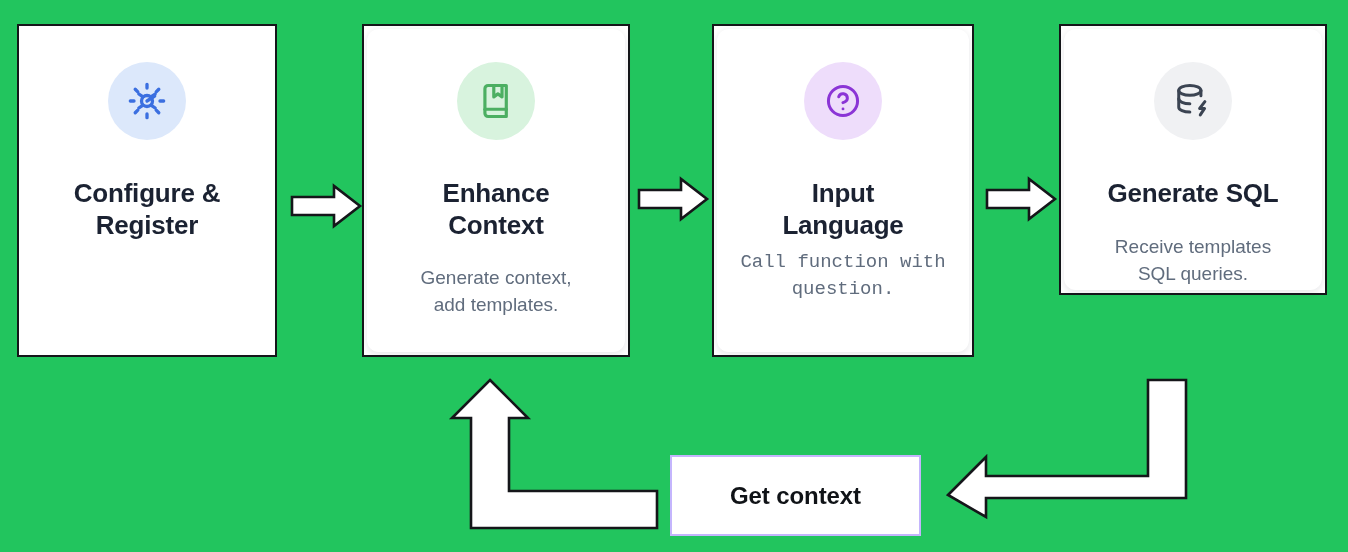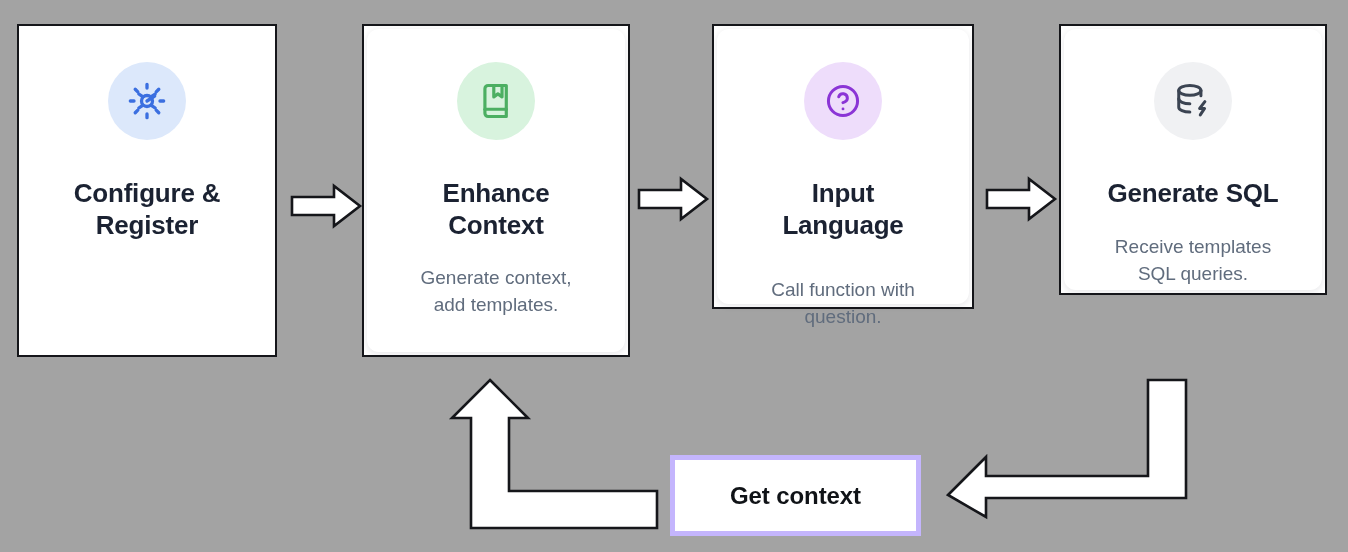--- a/index.html
+++ b/index.html
@@ -10,21 +10,21 @@
   body {
     width: 1348px;
     height: 552px;
     font-family: "Liberation Sans", sans-serif;
     overflow: hidden;
   }
   #canvas {
     position: relative;
     width: 1348px;
     height: 552px;
-    background: #a3a3a3;
+    background: #22c55e;
   }
 
   
   .card {
     position: absolute;
     box-sizing: border-box;
     background: #ffffff;
     border: 2px solid #15161a;
     display: flex;
     flex-direction: column;
@@ -89,21 +89,21 @@
   }
   .connector svg {
     display: block;
     overflow: visible;
   }
 
   
   .loop-box {
     position: absolute;
     box-sizing: border-box;
-    border: 5px solid #c4b5fd;
+    border: 2px solid #c4b5fd;
     background: #ffffff;
     display: flex;
     align-items: center;
     justify-content: center;
   }
   .loop-box-label {
     font-size: 24px;
     font-weight: bold;
     color: #101317;
     letter-spacing: -0.1px;
@@ -150,32 +150,32 @@
 add templates.</div>
     </div>
   </div>
 
   <div class="connector" style="left:637px; top:177px;">
     <svg width="72" height="44" viewBox="0 0 72 44">
       <path d="M2 13 L44 13 L44 2 L70 22 L44 42 L44 31 L2 31 Z" fill="#ffffff" stroke="#15161a" stroke-width="2.6" stroke-linejoin="miter"></path>
     </svg>
   </div>
 
-  <div class="card rounded" style="left:712px; top:24px; width:262px; height:285px;">
+  <div class="card rounded" style="left:712px; top:24px; width:262px; height:333px;">
     <div class="card-inner" style="padding-top:33px;">
       <div class="icon-bubble" style="background:#eeddfb;">
         <svg width="38" height="38" viewBox="0 0 24 24" fill="none" stroke="#8b35d6" stroke-width="1.9" stroke-linecap="round" stroke-linejoin="round">
           <circle cx="12" cy="12" r="9.2"></circle>
           <path d="M9.3 9.3a2.8 2.8 0 0 1 5.45.93c0 1.87-2.8 2.8-2.8 2.8"></path>
           <circle cx="12" cy="17" r="0.9" fill="#8b35d6" stroke="none"></circle>
         </svg>
       </div>
       <div class="card-title" style="margin-top:38px;">Input
 Language</div>
-      <div class="card-desc" style="margin-top:36px;">Call function with
+      <div class="card-desc" style="margin-top:8px;font-family:Liberation Mono, monospace;">Call function with
 question.</div>
     </div>
   </div>
 
   <div class="connector" style="left:985px; top:177px;">
     <svg width="72" height="44" viewBox="0 0 72 44">
       <path d="M2 13 L44 13 L44 2 L70 22 L44 42 L44 31 L2 31 Z" fill="#ffffff" stroke="#15161a" stroke-width="2.6" stroke-linejoin="miter"></path>
     </svg>
   </div>
 

